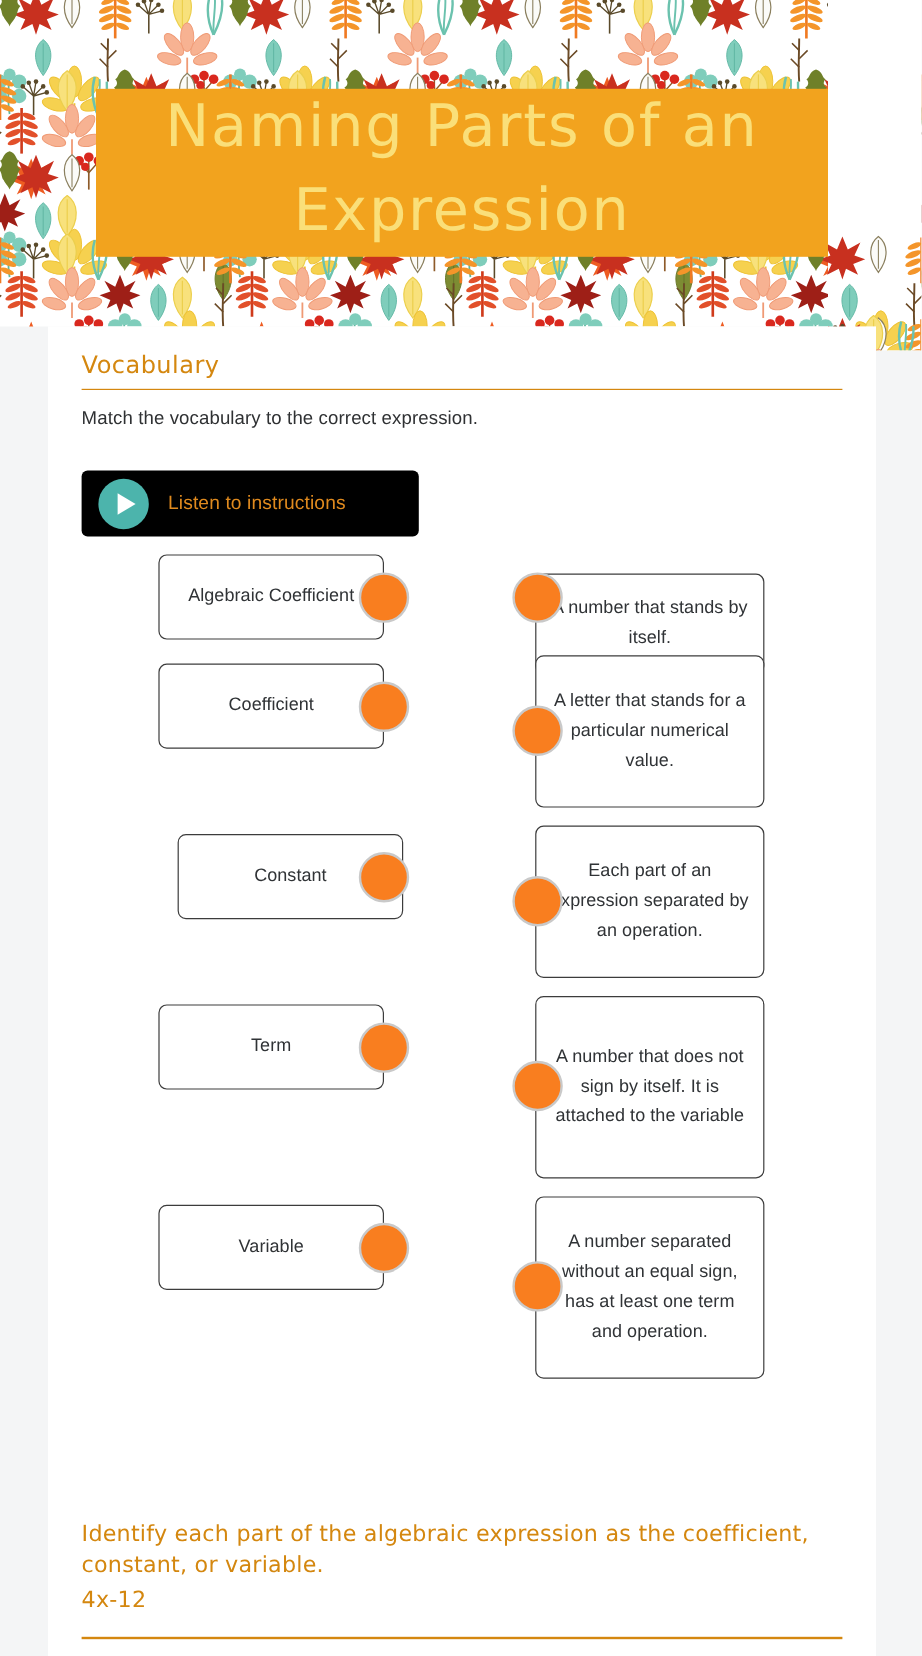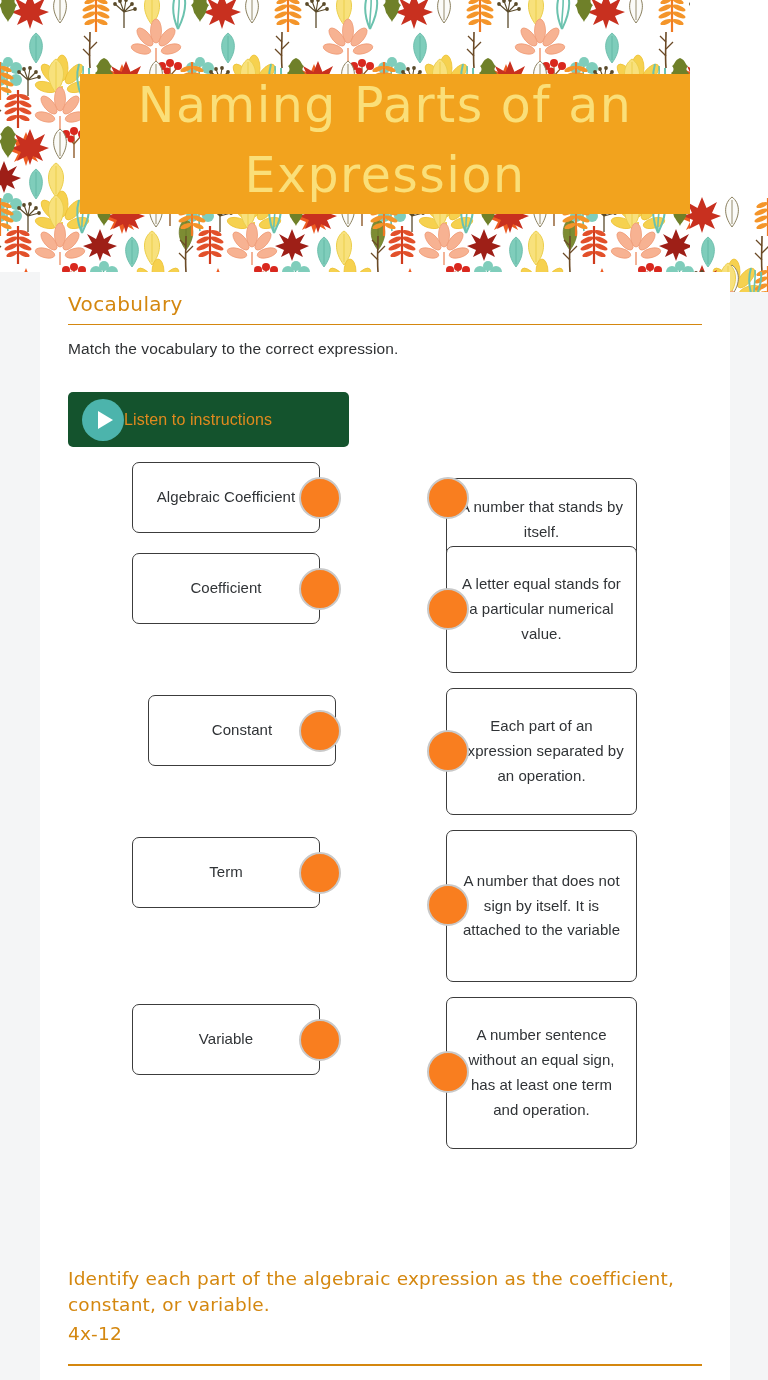--- a/index.html
+++ b/index.html
@@ -95,25 +95,25 @@
     color: #2f3133;
     letter-spacing: 0.1px;
   }
 
   
   #listen-btn {
     position: absolute;
     left: 28px; top: 120px;
     width: 281px;
     height: 55px;
-    background: #14532d;
+    background: #000000;
     border-radius: 5px;
     display: flex;
     align-items: center;
-    gap: 0;
+    gap: 16px;
     padding-left: 14px;
   }
   #play-circle {
     width: 42px; height: 42px;
     border-radius: 50%;
     background: #4cb4ac;
     display: flex;
     align-items: center;
     justify-content: center;
     flex: 0 0 auto;
@@ -415,30 +415,30 @@
         <div class="dot" style="left:259px; top:248px;"></div>
         <div class="dot" style="left:259px; top:390px;"></div>
         <div class="dot" style="left:259px; top:557px;"></div>
       </div>
 
       <div class="right-col">
         <div class="mcard" style="top:16px; height:84px;justify-content:flex-end;">
           <span class="mtext">A number that stands by itself.</span>
         </div>
         <div class="mcard" style="top:84px; height:127px;">
-          <span class="mtext">A letter equal stands for a particular numerical value.</span>
+          <span class="mtext">A letter that stands for a particular numerical value.</span>
         </div>
         <div class="mcard" style="top:226px; height:127px;">
           <span class="mtext">Each part of an expression separated by an operation.</span>
         </div>
         <div class="mcard" style="top:368px; height:152px;">
           <span class="mtext">A number that does not sign by itself. It is attached to the variable</span>
         </div>
         <div class="mcard" style="top:535px; height:152px;">
-          <span class="mtext">A number sentence without an equal sign, has at least one term and operation.</span>
+          <span class="mtext">A number separated without an equal sign, has at least one term and operation.</span>
         </div>
 
         <div class="dot" style="left:387px; top:15px;"></div>
         <div class="dot" style="left:387px; top:126px;"></div>
         <div class="dot" style="left:387px; top:268px;"></div>
         <div class="dot" style="left:387px; top:422px;"></div>
         <div class="dot" style="left:387px; top:589px;"></div>
       </div>
     </div>
 

